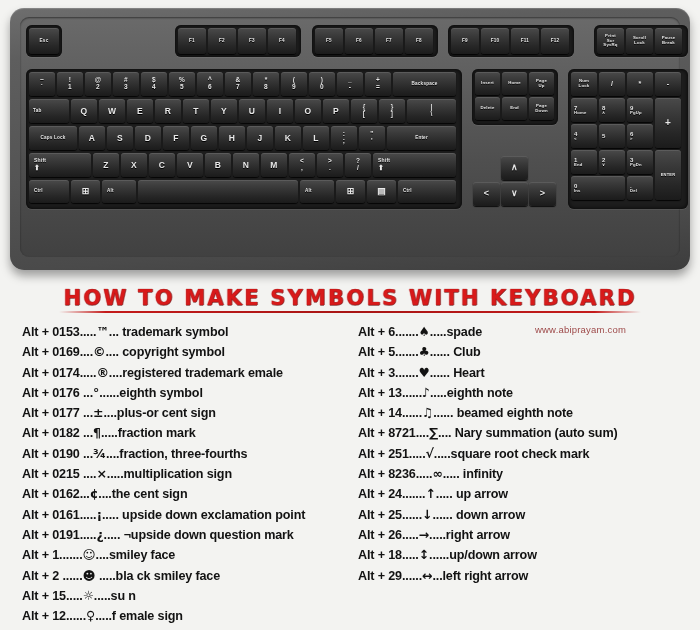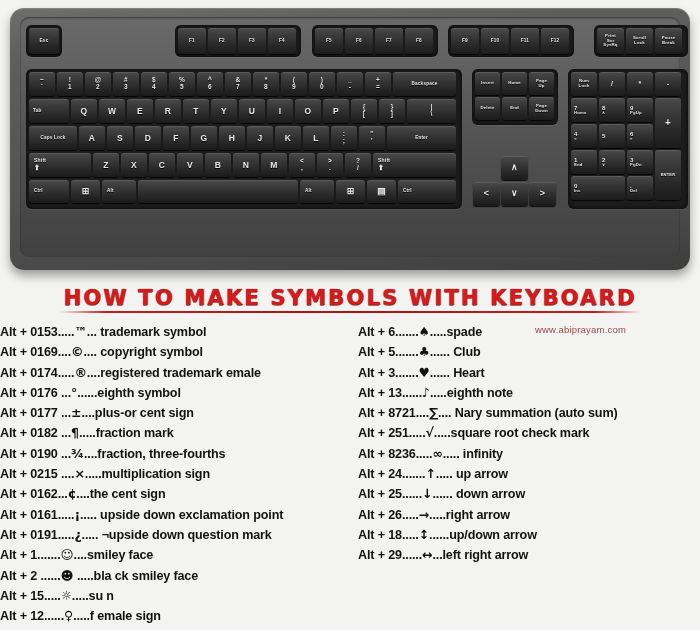--- a/index.html
+++ b/index.html
@@ -112,21 +112,21 @@
     width:700px;
     height:310px;
     display:flex;
     padding:4px 0 0 0;
     box-sizing:border-box;
   }
   .col{
     box-sizing:border-box;
     position:relative;
   }
-  .col.left{width:352px;}
+  .col.left{width:352px;padding-left:22px;}
   .col.right{width:348px;padding-left:6px;}
   .row{
     color:#121212;
     font-family:"Liberation Sans", sans-serif;
     font-weight:bold;
     font-size:12.6px;
     line-height:19.3px;
     white-space:nowrap;
     letter-spacing:-0.15px;
   }
@@ -529,20 +529,21 @@
       <div class="row"><span>Alt + 15.....</span><span class="sym">☼</span><span>.....su n</span></div>
       <div class="row"><span>Alt + 12......</span><span class="sym">♀</span><span>.....f emale sign</span></div>
       <div class="row"><span>Alt + 11.....</span><span class="sym">♂</span><span>......m ale sign</span></div>
     </div>
   <div class="col right" id="col-right">
     <div id="site-url">www.abiprayam.com</div>
   <div class="row"><span>Alt + 6.......</span><span class="sym">♠</span><span>.....spade</span></div>
       <div class="row"><span>Alt + 5.......</span><span class="sym">♣</span><span>...... Club</span></div>
       <div class="row"><span>Alt + 3.......</span><span class="sym">♥</span><span>...... Heart</span></div>
       <div class="row"><span>Alt + 13......</span><span class="sym">♪</span><span>.....eighth note</span></div>
+      <div class="row"><span>Alt + 14......</span><span class="sym">♫</span><span>...... beamed eighth note</span></div>
       <div class="row"><span>Alt + 8721....</span><span class="sym">∑</span><span>.... Nary summation (auto sum)</span></div>
       <div class="row"><span>Alt + 251.....</span><span class="sym">√</span><span>.....square root check mark</span></div>
       <div class="row"><span>Alt + 8236.....</span><span class="sym">∞</span><span>..... infinity</span></div>
       <div class="row"><span>Alt + 24.......</span><span class="sym">↑</span><span>..... up arrow</span></div>
       <div class="row"><span>Alt + 25......</span><span class="sym">↓</span><span>...... down arrow</span></div>
       <div class="row"><span>Alt + 26.....</span><span class="sym">→</span><span>.....right arrow</span></div>
       <div class="row"><span>Alt + 18.....</span><span class="sym">↕</span><span>......up/down arrow</span></div>
       <div class="row"><span>Alt + 29......</span><span class="sym">↔</span><span>...left right arrow</span></div>
     </div>
 </div>

